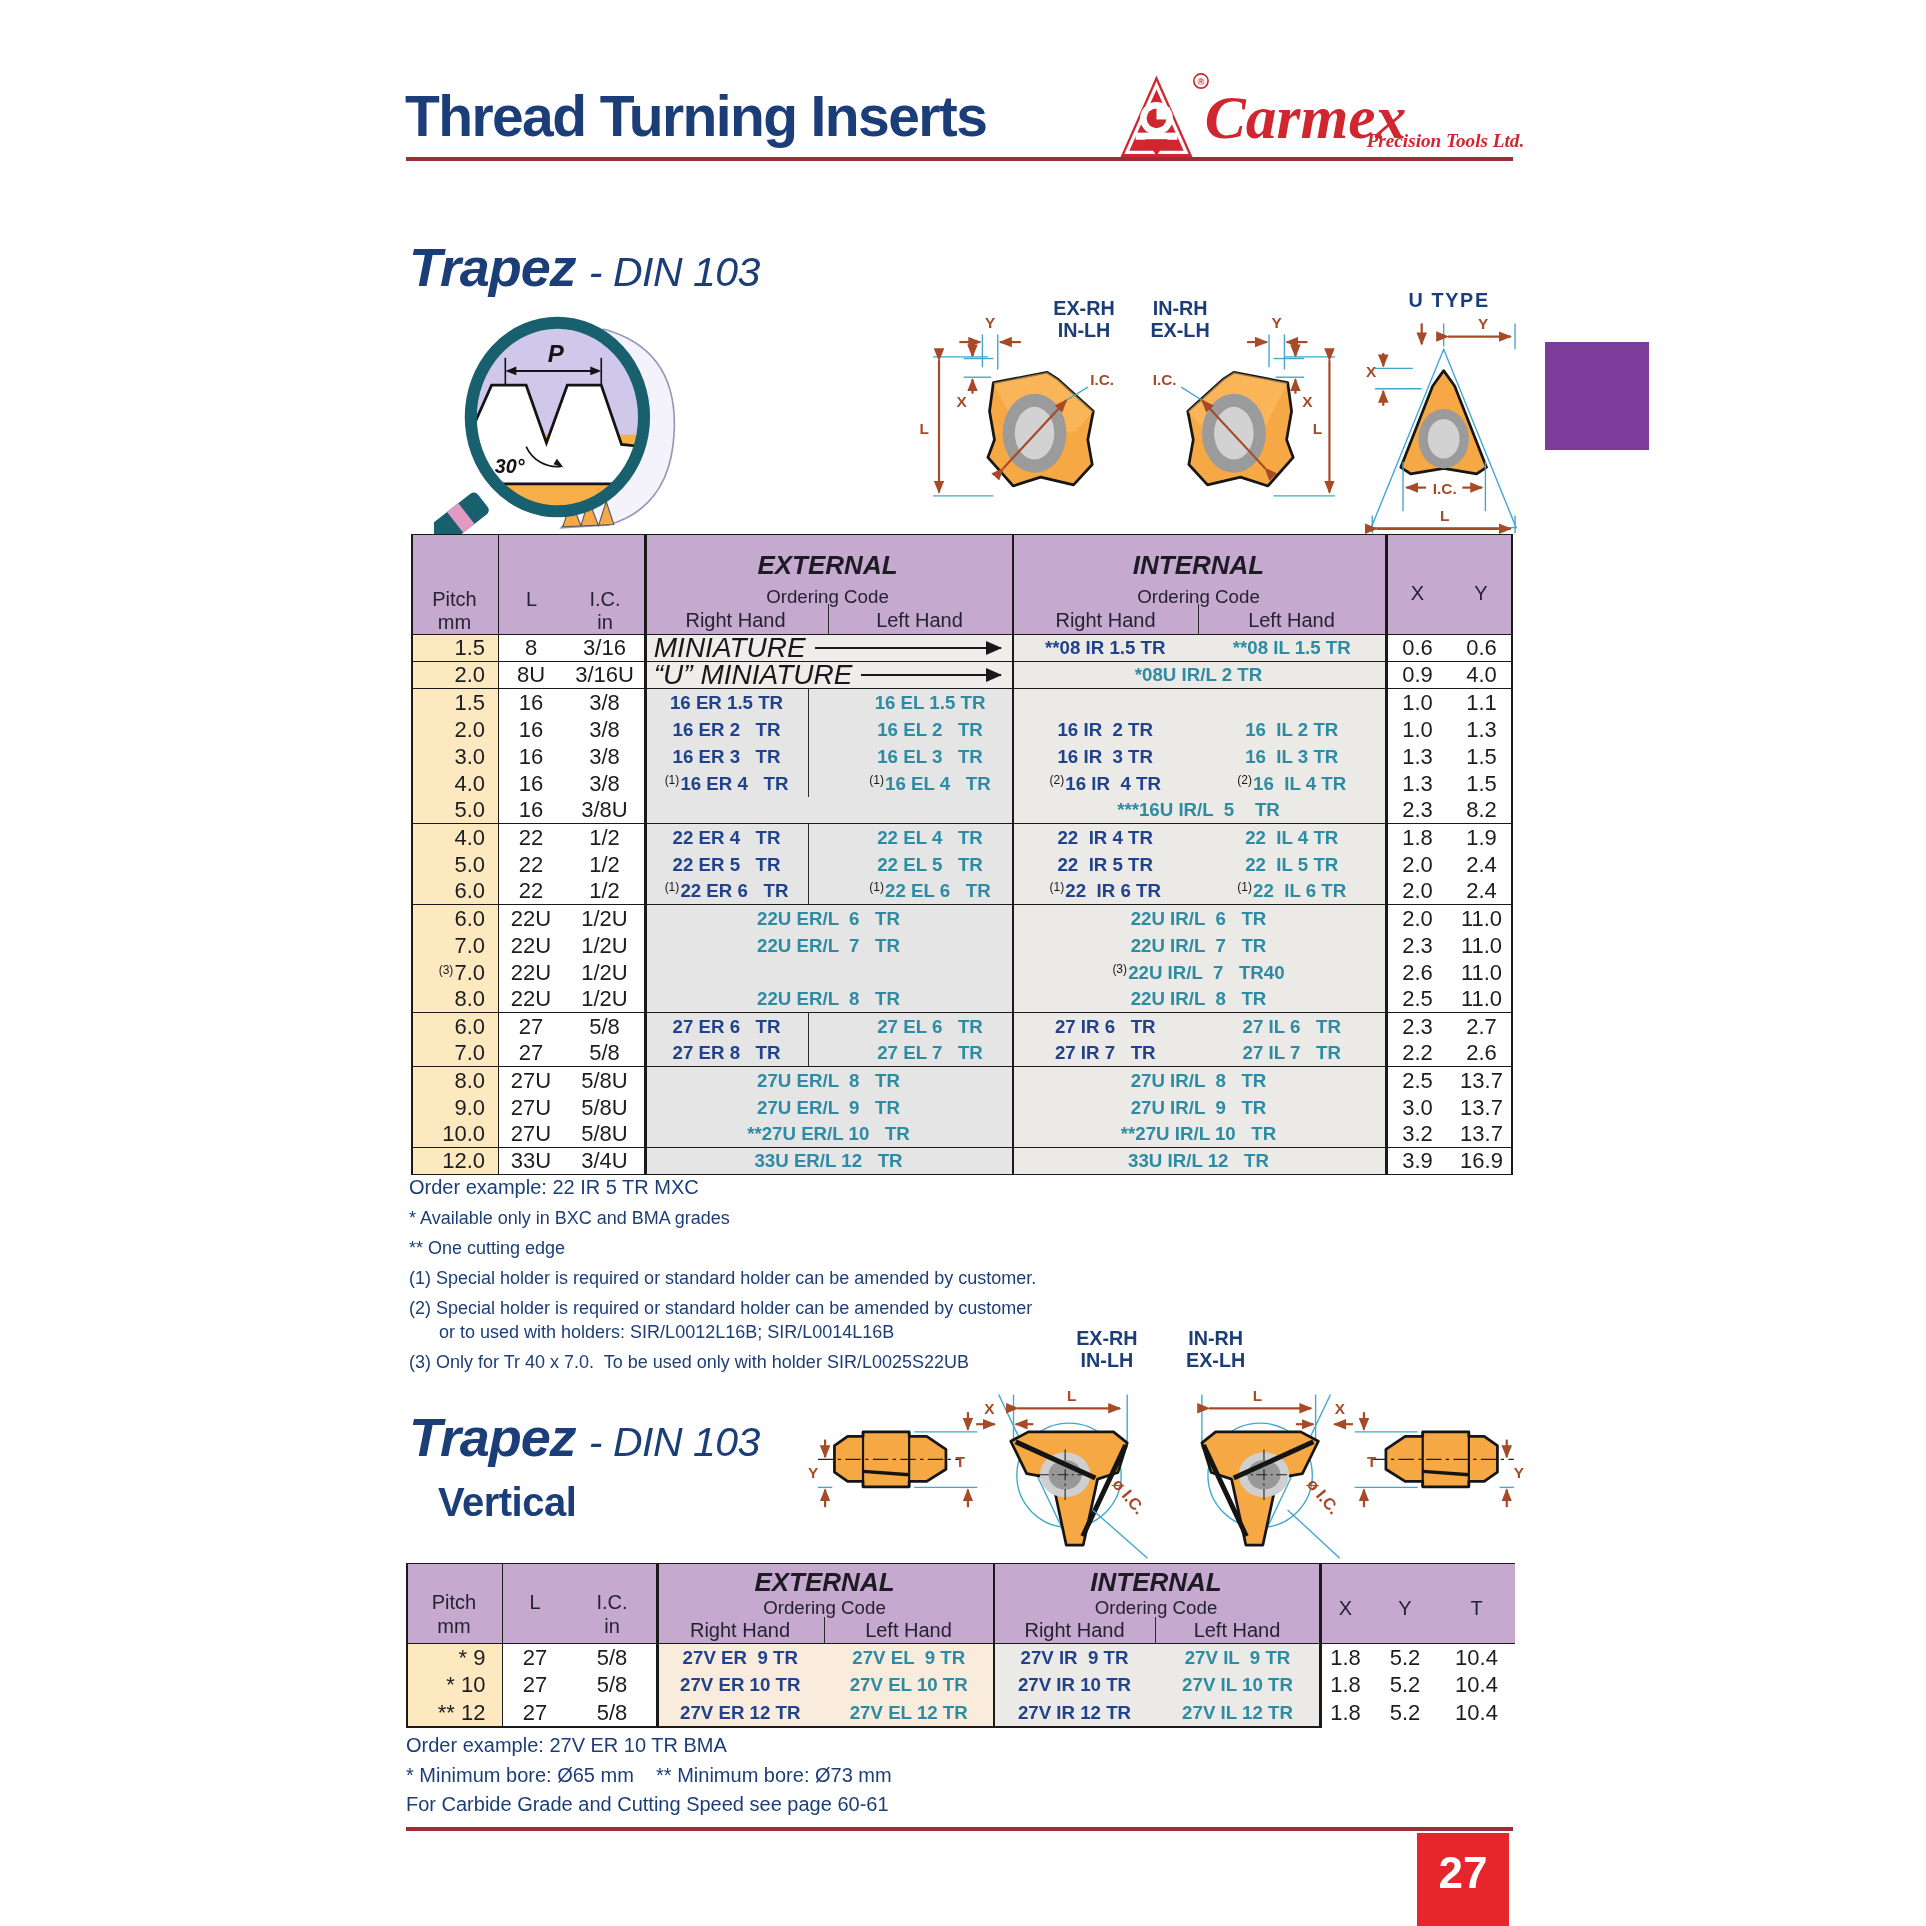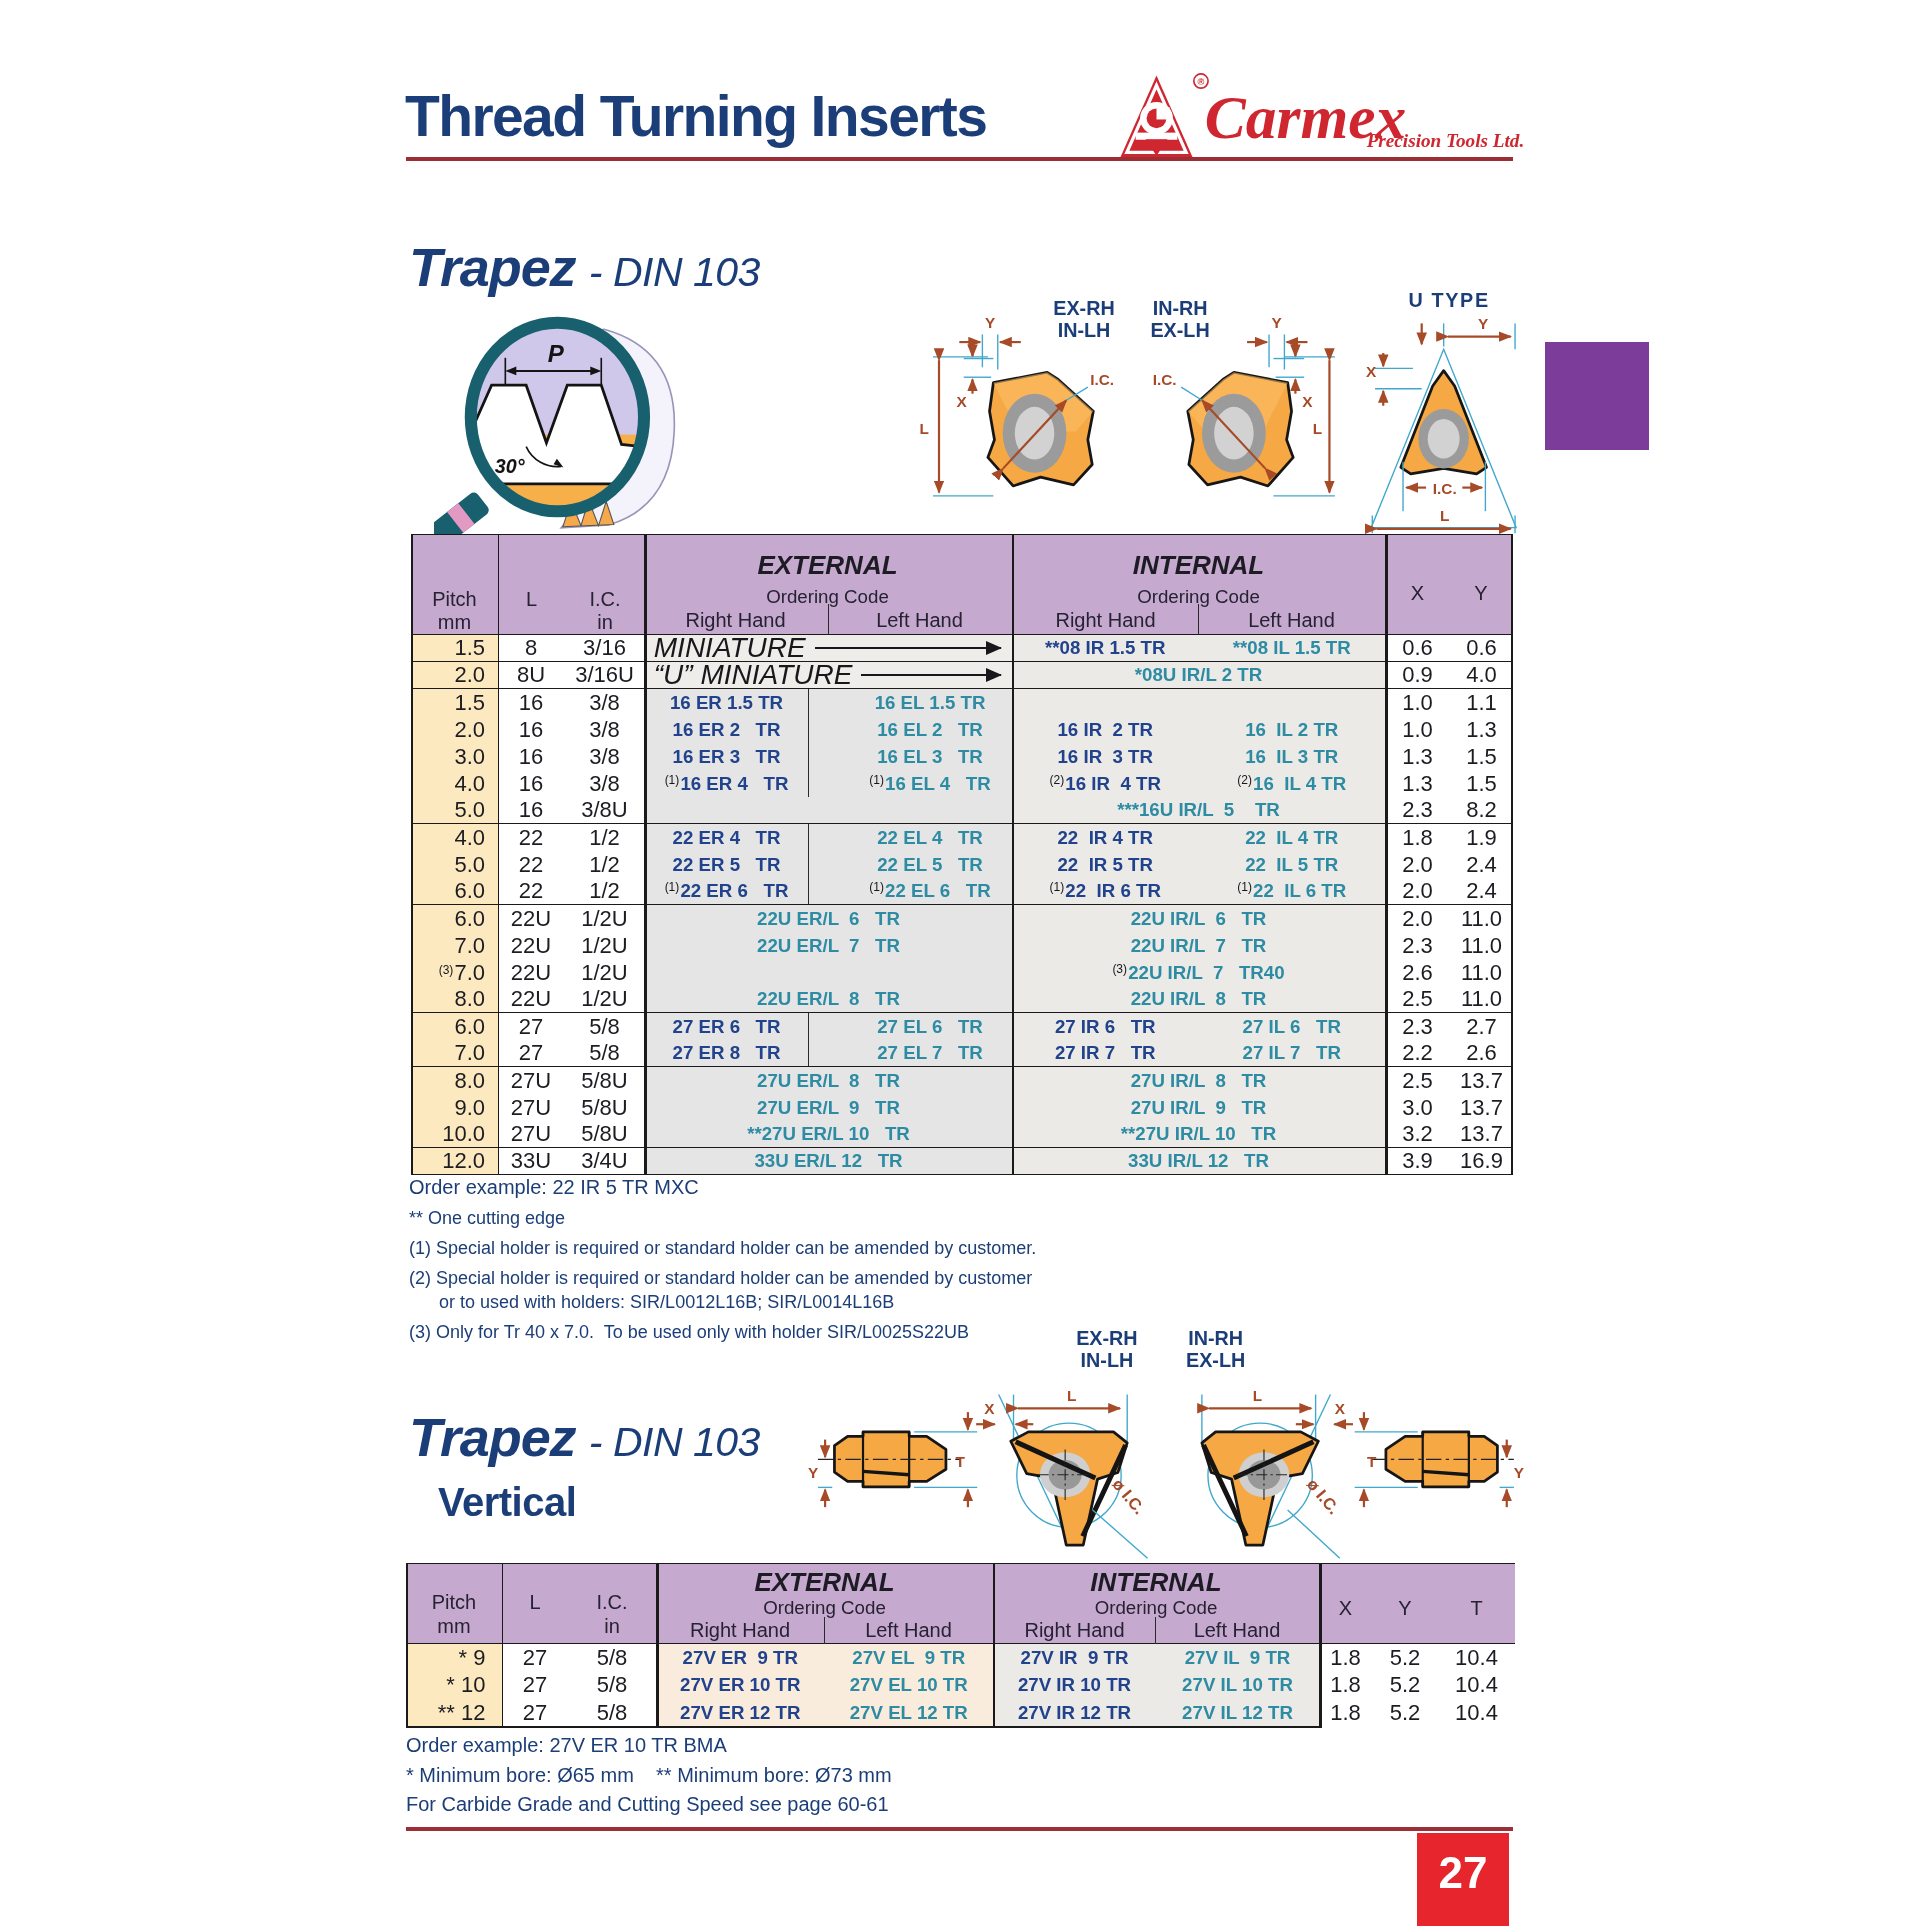--- a/index.html
+++ b/index.html
@@ -812,20 +812,21 @@
     <div class="vr" style="left:0; width:1.6px; height:639px;"></div>
     <div class="vr" style="left:87px; width:1.1px; height:639px;"></div>
     <div class="vr" style="left:233px; width:2.7px; height:639px;"></div>
     <div class="vr" style="left:601px; width:1.6px; height:639px;"></div>
     <div class="vr" style="left:974px; width:2.7px; height:639px;"></div>
     <div class="vr" style="left:1100px; width:1.6px; height:639px;"></div>
   </div>
 
   <div class="order-ex" style="left:409px; top:1176px;">Order example: 22 IR 5 TR MXC</div>
   <div class="fnblock" id="footnotes">
+      <div class="fn">* Available only in BXC and BMA grades</div>
       <div class="fn">** One cutting edge</div>
       <div class="fn">(1) Special holder is required or standard holder can be amended by customer.</div>
       <div class="fn">(2) Special holder is required or standard holder can be amended by customer
       or to used with holders: SIR/L0012L16B; SIR/L0014L16B</div>
       <div class="fn">(3) Only for Tr 40 x 7.0.  To be used only with holder SIR/L0025S22UB</div>
     </div>
 
   <div class="sec-title" style="left:409px; top:1406px;">
     <span class="big">Trapez</span>
     <span class="din">&nbsp;</span><span class="din">- DIN 103</span>

